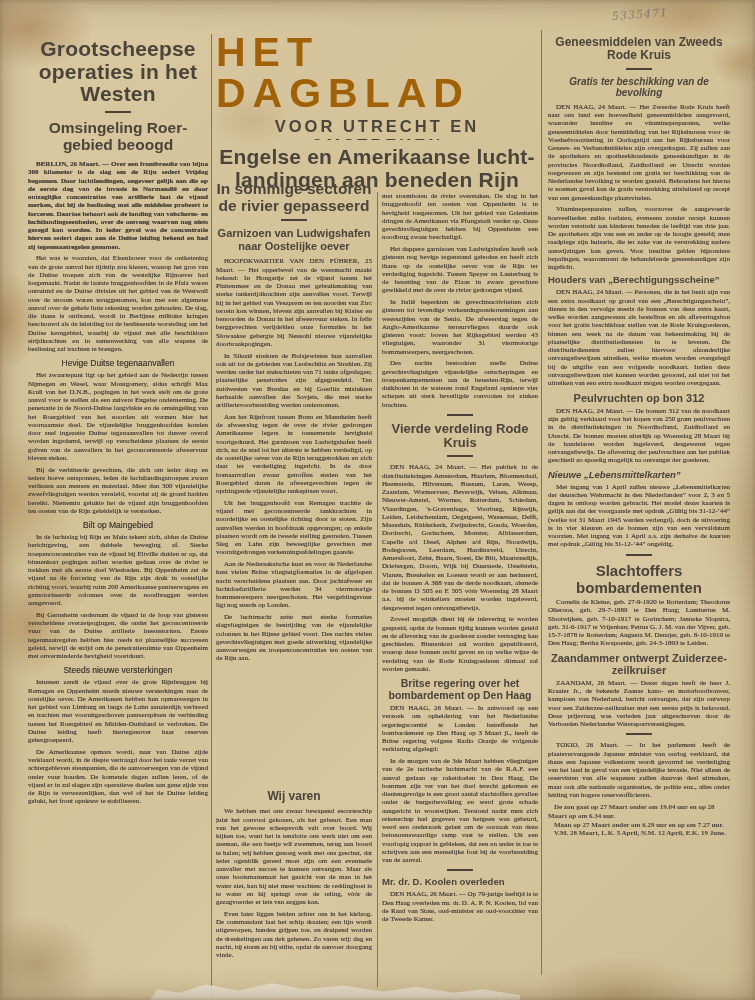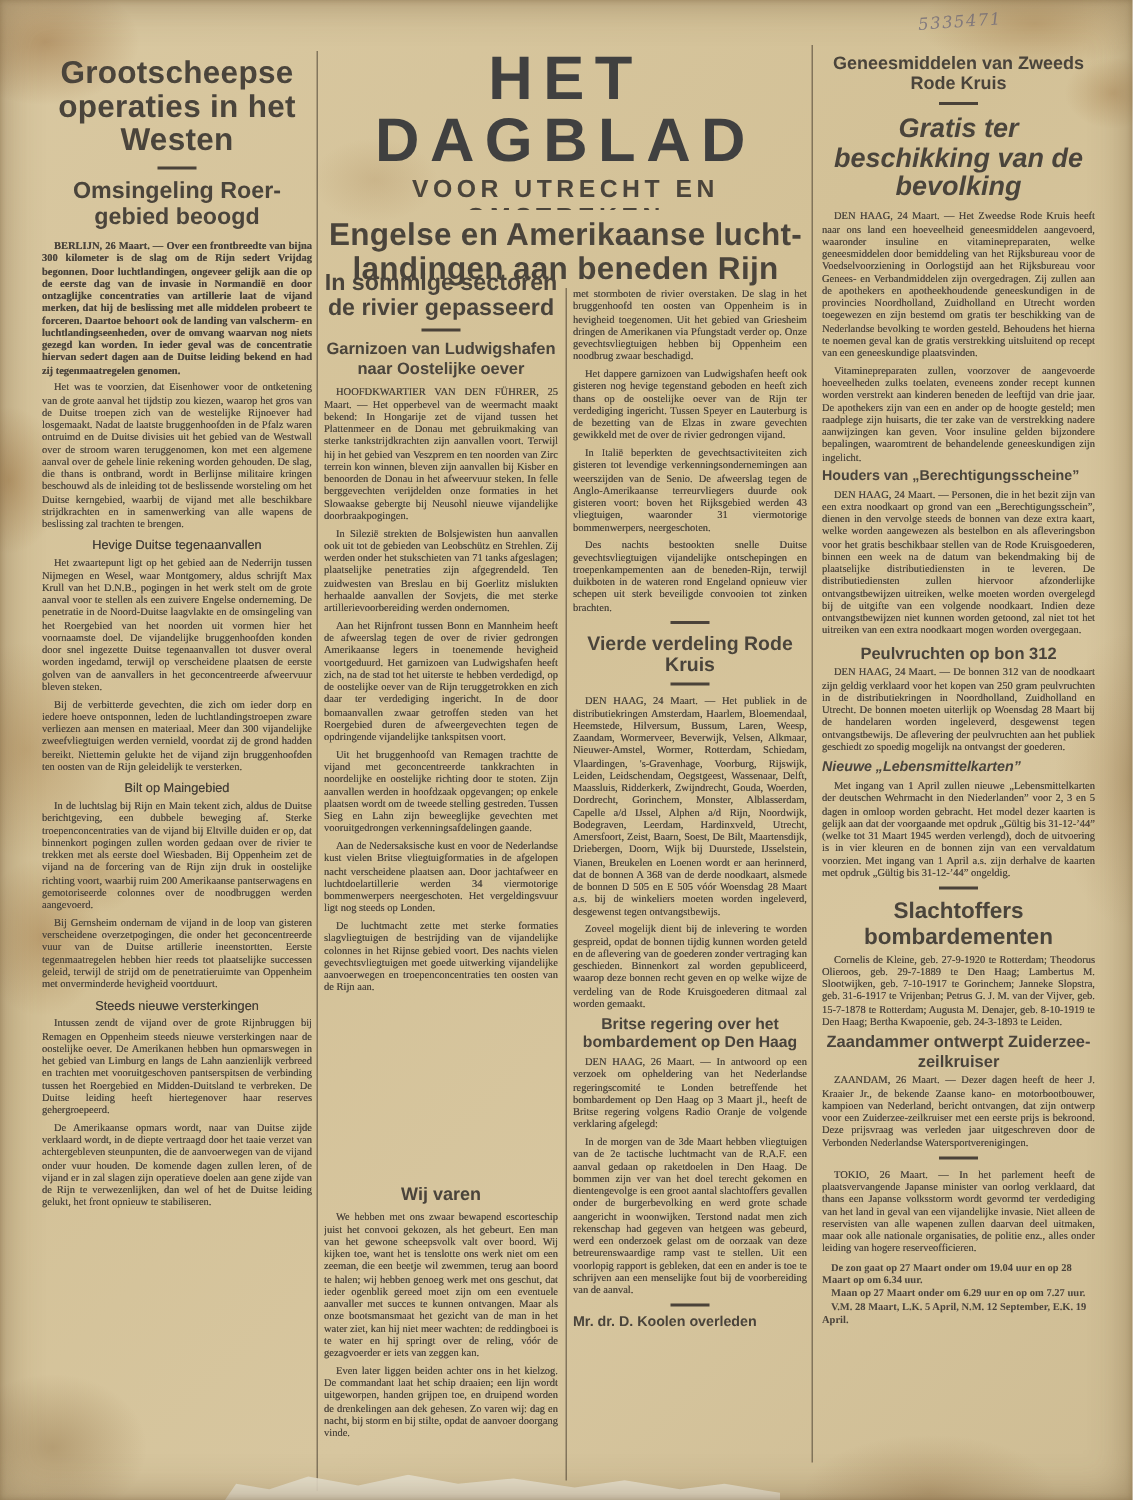--- a/index.html
+++ b/index.html
@@ -39,21 +39,21 @@
   .rule-short{width:26px;height:2px;background:#4a4239;margin:5px auto 6px;}
   
   .body{font-size:7px;line-height:1.18;text-align:justify;hyphens:auto;color:#4a433b;
     text-shadow:0 0 .4px rgba(74,67,59,.8);}
   .body p{margin:0 0 3.5px;text-indent:8px;}
   .body p.lead{font-weight:700;text-indent:8px;}
   .sect-head{font-family:"Liberation Sans",sans-serif;font-weight:400;font-size:8.5px;
     text-align:center;margin:5px 0 3px;color:#443e36;}
   
   .m-title{font-family:"Liberation Sans",sans-serif;font-weight:900;font-size:41px;line-height:1;
-    letter-spacing:7px;text-align:center;color:#404040;}
+    letter-spacing:7px;text-align:left;color:#a16207;}
   .m-sub{font-family:"Liberation Sans",sans-serif;font-weight:800;font-size:16.5px;letter-spacing:3px;
     text-align:center;color:#4a443b;margin-top:3px;}
   .handwrite{position:absolute;left:612px;top:8px;font-family:"DejaVu Serif",serif;font-style:italic;
     font-size:11px;color:#6e6b80;transform:rotate(-4deg);opacity:.75;letter-spacing:1px;}
   .almanac{font-size:7px;line-height:1.25;font-weight:700;color:#4a433b;margin-top:4px;}
   .almanac div{text-indent:6px;}
 </style>
 </head>
 <body>
 
@@ -128,26 +128,29 @@
     <p>DEN HAAG, 24 Maart. — Het publiek in de distributiekringen Amsterdam, Haarlem, Bloemendaal, Heemstede, Hilversum, Bussum, Laren, Weesp, Zaandam, Wormerveer, Beverwijk, Velsen, Alkmaar, Nieuwer-Amstel, Wormer, Rotterdam, Schiedam, Vlaardingen, 's-Gravenhage, Voorburg, Rijswijk, Leiden, Leidschendam, Oegstgeest, Wassenaar, Delft, Maassluis, Ridderkerk, Zwijndrecht, Gouda, Woerden, Dordrecht, Gorinchem, Monster, Alblasserdam, Capelle a/d IJssel, Alphen a/d Rijn, Noordwijk, Bodegraven, Leerdam, Hardinxveld, Utrecht, Amersfoort, Zeist, Baarn, Soest, De Bilt, Maartensdijk, Driebergen, Doorn, Wijk bij Duurstede, IJsselstein, Vianen, Breukelen en Loenen wordt er aan herinnerd, dat de bonnen A 368 van de derde noodkaart, alsmede de bonnen D 505 en E 505 vóór Woensdag 28 Maart a.s. bij de winkeliers moeten worden ingeleverd, desgewenst tegen ontvangstbewijs.</p>
     <p>Zoveel mogelijk dient bij de inlevering te worden gespreid, opdat de bonnen tijdig kunnen worden geteld en de aflevering van de goederen zonder vertraging kan geschieden. Binnenkort zal worden gepubliceerd, waarop deze bonnen recht geven en op welke wijze de verdeling van de Rode Kruisgoederen ditmaal zal worden gemaakt.</p>
   </div>
   <div class="hl-s" style="font-size:10.5px;margin-top:4px;">Britse regering over het bombardement op Den Haag</div>
   <div class="body" style="margin-top:3px;">
     <p>DEN HAAG, 26 Maart. — In antwoord op een verzoek om opheldering van het Nederlandse regeringscomité te Londen betreffende het bombardement op Den Haag op 3 Maart jl., heeft de Britse regering volgens Radio Oranje de volgende verklaring afgelegd:</p>
     <p>In de morgen van de 3de Maart hebben vliegtuigen van de 2e tactische luchtmacht van de R.A.F. een aanval gedaan op raketdoelen in Den Haag. De bommen zijn ver van het doel terecht gekomen en dientengevolge is een groot aantal slachtoffers gevallen onder de burgerbevolking en werd grote schade aangericht in woonwijken. Terstond nadat men zich rekenschap had gegeven van hetgeen was gebeurd, werd een onderzoek gelast om de oorzaak van deze betreurenswaardige ramp vast te stellen. Uit een voorlopig rapport is gebleken, dat een en ander is toe te schrijven aan een menselijke fout bij de voorbereiding van de aanval.</p>
   </div>
   <div class="rule-short"></div>
   <div class="hl-xs">Mr. dr. D. Koolen overleden</div>
+  <div class="body" style="margin-top:2px;">
+    <p>DEN HAAG, 26 Maart. — Op 79-jarige leeftijd is te Den Haag overleden mr. dr. D. A. P. N. Koolen, lid van de Raad van State, oud-minister en oud-voorzitter van de Tweede Kamer.</p>
+  </div>
 </div>
 
 <div class="col" style="left:548px;top:36px;width:182px;height:948px;">
   <div class="hl-l">Geneesmiddelen van Zweeds Rode Kruis</div>
   <div class="rule-short"></div>
-  <div class="hl-m ital" style="font-size:18px;">Gratis ter beschikking van de bevolking</div>
+  <div class="hl-m ital" style="font-size:10px;">Gratis ter beschikking van de bevolking</div>
   <div class="body" style="margin-top:5px;">
     <p>DEN HAAG, 24 Maart. — Het Zweedse Rode Kruis heeft naar ons land een hoeveelheid geneesmiddelen aangevoerd, waaronder insuline en vitaminepreparaten, welke geneesmiddelen door bemiddeling van het Rijksbureau voor de Voedselvoorziening in Oorlogstijd aan het Rijksbureau voor Genees- en Verbandmiddelen zijn overgedragen. Zij zullen aan de apothekers en apotheekhoudende geneeskundigen in de provincies Noordholland, Zuidholland en Utrecht worden toegewezen en zijn bestemd om gratis ter beschikking van de Nederlandse bevolking te worden gesteld. Behoudens het hierna te noemen geval kan de gratis verstrekking uitsluitend op recept van een geneeskundige plaatsvinden.</p>
     <p>Vitaminepreparaten zullen, voorzover de aangevoerde hoeveelheden zulks toelaten, eveneens zonder recept kunnen worden verstrekt aan kinderen beneden de leeftijd van drie jaar. De apothekers zijn van een en ander op de hoogte gesteld; men raadplege zijn huisarts, die ter zake van de verstrekking nadere aanwijzingen kan geven. Voor insuline gelden bijzondere bepalingen, waaromtrent de behandelende geneeskundigen zijn ingelicht.</p>
   </div>
   <div class="hl-xs" style="margin-top:4px;">Houders van „Berechtigungsscheine”</div>
   <div class="body" style="margin-top:2px;">
     <p>DEN HAAG, 24 Maart. — Personen, die in het bezit zijn van een extra noodkaart op grond van een „Berechtigungsschein”, dienen in den vervolge steeds de bonnen van deze extra kaart, welke worden aangewezen als bestelbon en als afleveringsbon voor het gratis beschikbaar stellen van de Rode Kruisgoederen, binnen een week na de datum van bekendmaking bij de plaatselijke distributiediensten in te leveren. De distributiediensten zullen hiervoor afzonderlijke ontvangstbewijzen uitreiken, welke moeten worden overgelegd bij de uitgifte van een volgende noodkaart. Indien deze ontvangstbewijzen niet kunnen worden getoond, zal niet tot het uitreiken van een extra noodkaart mogen worden overgegaan.</p>
   </div>
   <div class="hl-s" style="margin-top:5px;">Peulvruchten op bon 312</div>
   <div class="body" style="margin-top:2px;">
@@ -166,18 +169,18 @@
   <div class="body" style="margin-top:2px;">
     <p>ZAANDAM, 26 Maart. — Dezer dagen heeft de heer J. Kraaier Jr., de bekende Zaanse kano- en motorbootbouwer, kampioen van Nederland, bericht ontvangen, dat zijn ontwerp voor een Zuiderzee-zeilkruiser met een eerste prijs is bekroond. Deze prijsvraag was verleden jaar uitgeschreven door de Verbonden Nederlandse Watersportverenigingen.</p>
   </div>
   <div class="rule-short"></div>
   <div class="body">
     <p>TOKIO, 26 Maart. — In het parlement heeft de plaatsvervangende Japanse minister van oorlog verklaard, dat thans een Japanse volksstorm wordt gevormd ter verdediging van het land in geval van een vijandelijke invasie. Niet alleen de reservisten van alle wapenen zullen daarvan deel uitmaken, maar ook alle nationale organisaties, de politie enz., alles onder leiding van hogere reserveofficieren.</p>
   </div>
   <div class="almanac">
     <div>De zon gaat op 27 Maart onder om 19.04 uur en op 28 Maart op om 6.34 uur.</div>
     <div>Maan op 27 Maart onder om 6.29 uur en op om 7.27 uur.</div>
-    <div>V.M. 28 Maart, L.K. 5 April, N.M. 12 September, E.K. 19 April.</div>
+    <div>V.M. 28 Maart, L.K. 5 April, N.M. 12 April, E.K. 19 June.</div>
   </div>
 </div>
 
 <div class="torn"></div>
 <div class="vignette"></div>
 
 </body></html>

